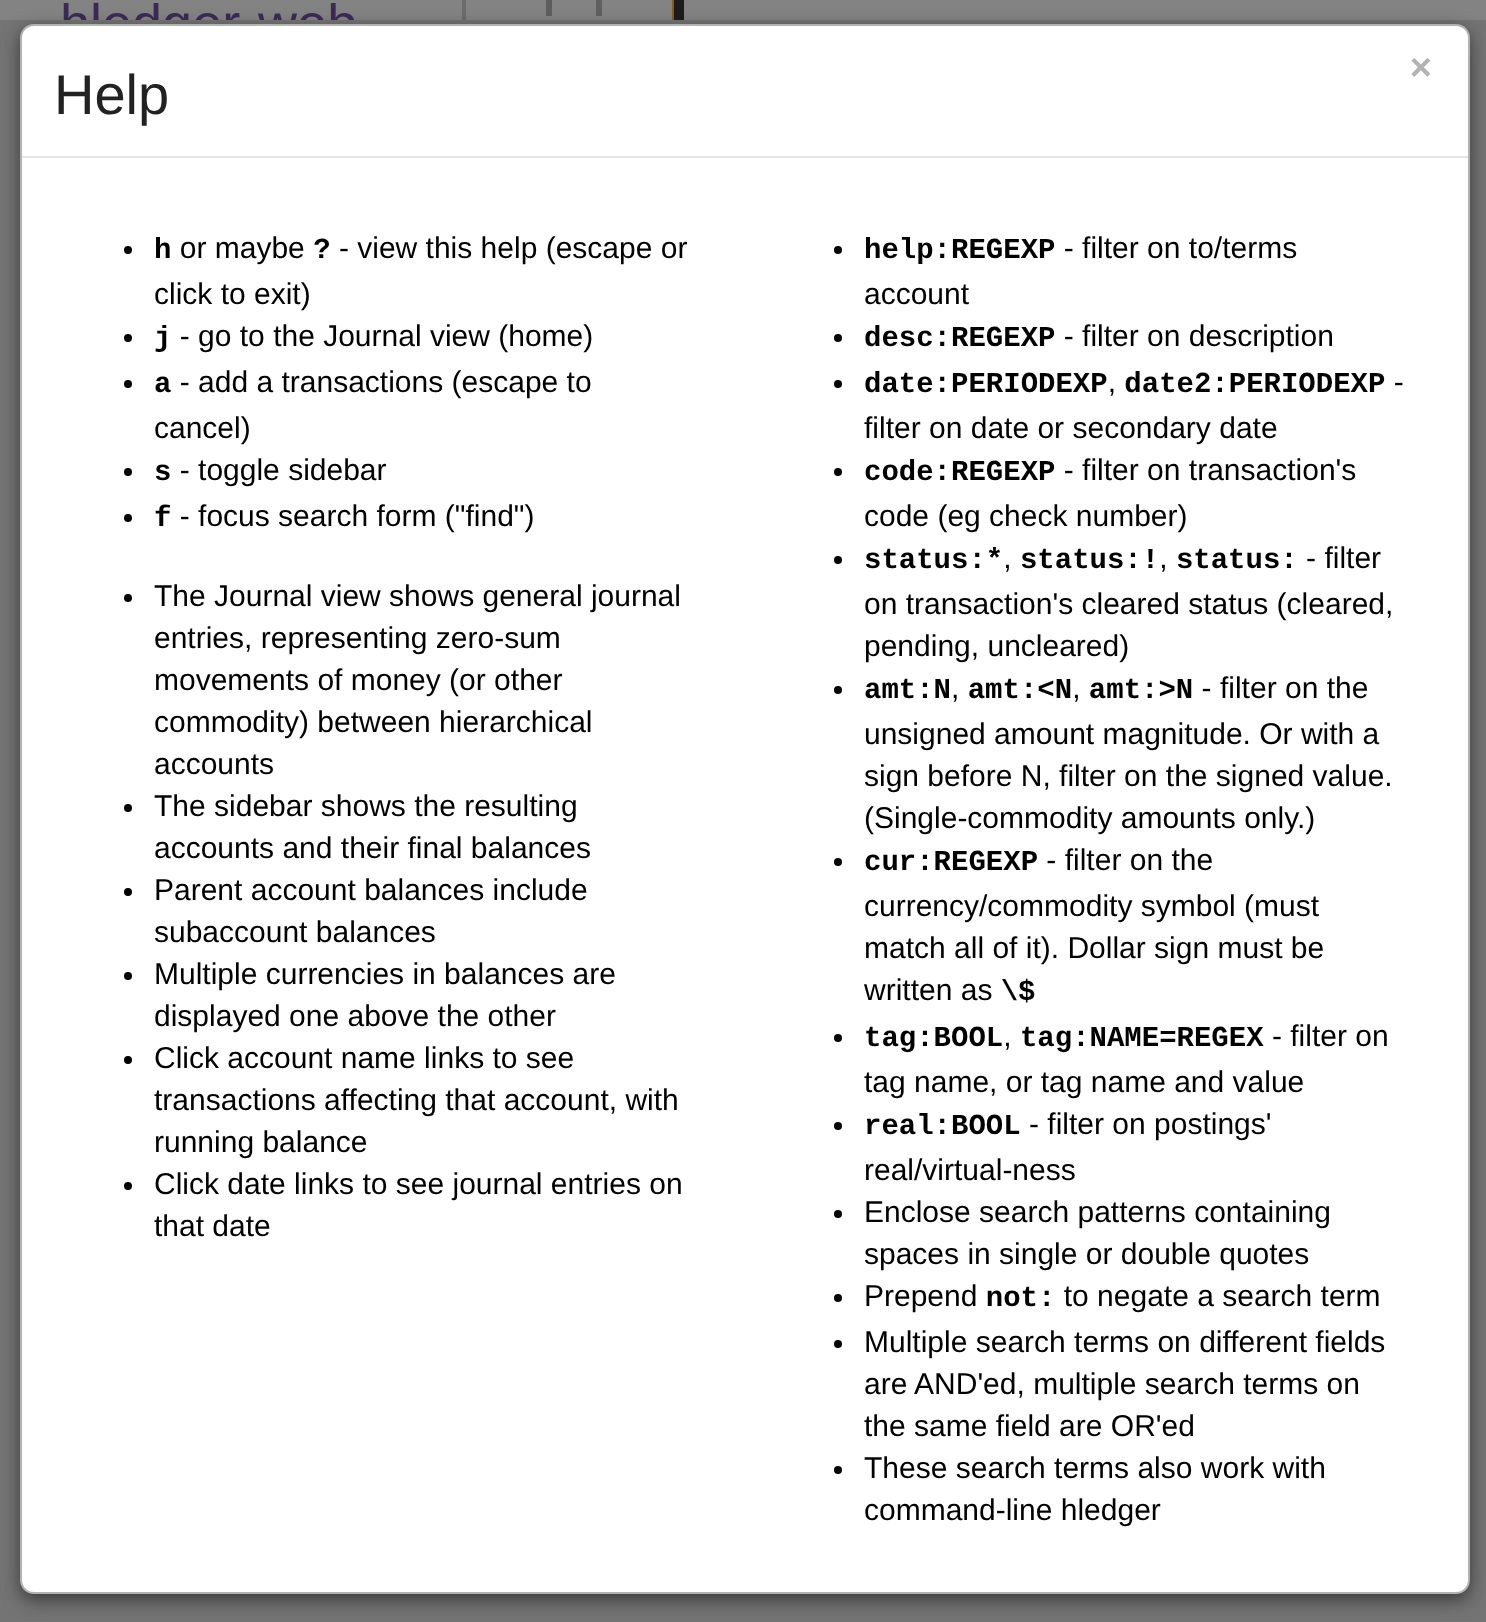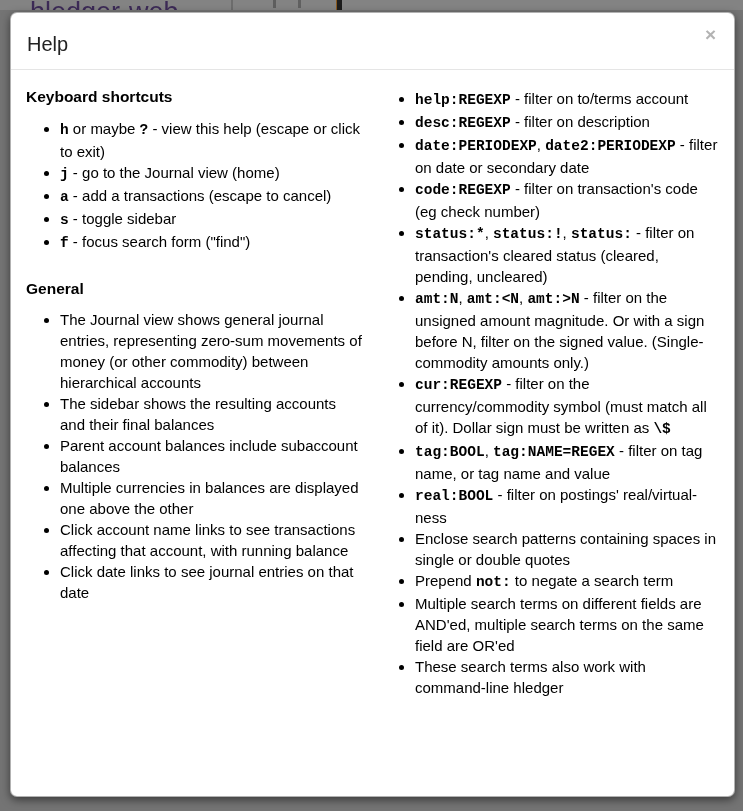--- a/index.html
+++ b/index.html
@@ -60,21 +60,21 @@
     box-sizing: border-box;
     overflow: hidden;
   }
   .modal-header {
     padding: 20px 15px 14px 16px;
     border-bottom: 1px solid #e5e5e5;
     position: relative;
   }
   .modal-title {
     margin: 0;
-    font-size: 20px;
+    font-size: 28px;
     font-weight: 400;
     color: #222222;
     line-height: 1.1;
   }
   .modal-close {
     position: absolute;
     top: 10px;
     right: 14px;
     font-size: 19px;
     font-weight: 700;
@@ -94,21 +94,21 @@
   .col { flex: 1 1 0; min-width: 0; }
   .section-heading {
     margin: 0 0 11px 0;
     font-size: 15.5px;
     font-weight: 700;
     color: #000000;
     line-height: 1.2;
   }
   .section + .section .section-heading { margin-top: 26px; }
   ul.help-list {
-    margin: 0;
+    margin: 17px;
     padding: 0 0 0 34px;
     list-style: disc outside;
   }
   ul.help-list li {
     font-size: 15px;
     line-height: 21px;
     color: #000000;
     padding: 0;
     margin: 0;
   }
@@ -136,31 +136,29 @@
 </div>
 
 <div class="modal">
   <div class="modal-header">
     <h3 class="modal-title">Help</h3>
     <button class="modal-close">×</button>
   </div>
   <div class="modal-body">
     <div class="col">
       <div class="section">
-        <h5 class="section-heading">Keyboard shortcuts</h5>
         <ul class="help-list">
             <li><code>h</code><span> or maybe </span><code>?</code><span> - view this help (escape or click to exit)</span></li>
             <li><code>j</code><span> - go to the Journal view (home)</span></li>
             <li><code>a</code><span> - add a transactions (escape to cancel)</span></li>
             <li><code>s</code><span> - toggle sidebar</span></li>
             <li><code>f</code><span> - focus search form ("find")</span></li>
           </ul>
       </div>
       <div class="section">
-        <h5 class="section-heading">General</h5>
         <ul class="help-list">
             <li><span>The Journal view shows general journal entries, representing zero-sum movements of money (or other commodity) between hierarchical accounts</span></li>
             <li><span>The sidebar shows the resulting accounts and their final balances</span></li>
             <li><span>Parent account balances include subaccount balances</span></li>
             <li><span>Multiple currencies in balances are displayed one above the other</span></li>
             <li><span>Click account name links to see transactions affecting that account, with running balance</span></li>
             <li><span>Click date links to see journal entries on that date</span></li>
           </ul>
       </div>
     </div>

